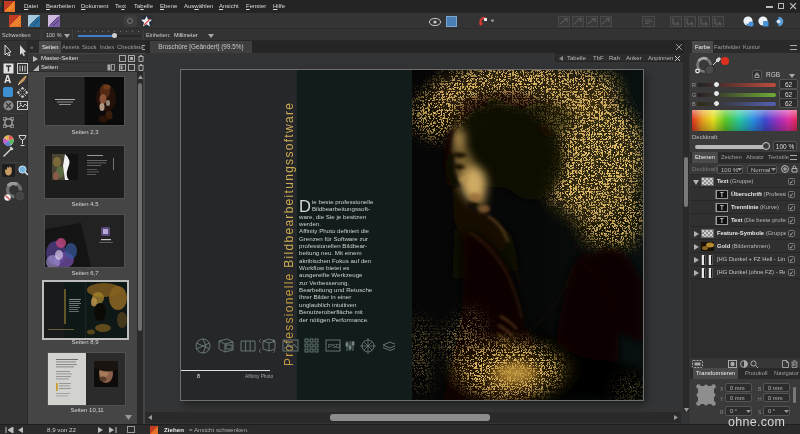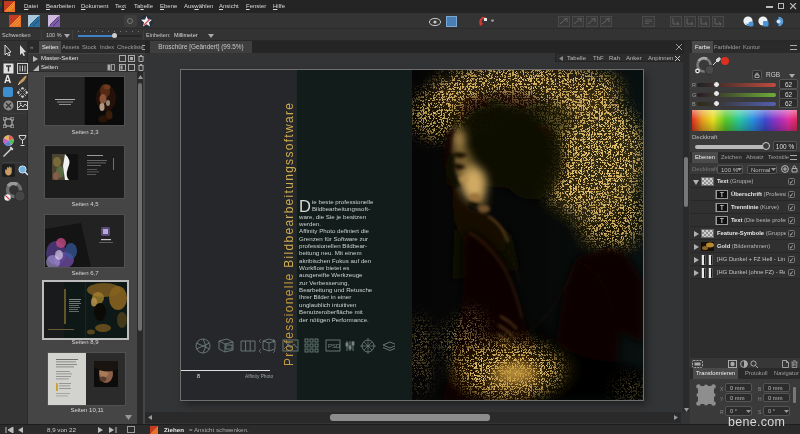--- a/index.html
+++ b/index.html
@@ -867,14 +867,14 @@
       </svg>
   <span class="abs" style="left:127px;top:1px;width:8px;height:7px;border:1px solid #999"></span>
   <svg class="abs" style="left:150px;top:1px" width="8" height="8">
         <rect width="8" height="8" fill="#c23b22"></rect>
         <path d="M0 8 L8 0 L8 8 Z" fill="#e8742c"></path>
       </svg>
   <span class="abs" style="left:164px;top:1px;color:#e8e8e8;font-weight:bold">Ziehen</span>
   <span class="abs" style="left:189px;top:1px">= Ansicht schwenken.</span>
 </div>
 
-<div class="abs" style="left:728px;top:415px;color:#d8d8d8;font-size:12.5px;z-index:50;letter-spacing:0.3px">bene.com</div>
+<div class="abs" style="left:728px;top:415px;color:#d8d8d8;font-size:12.5px;z-index:50;letter-spacing:0.3px">ohne.com</div>
 
 </div>
 </body></html>

